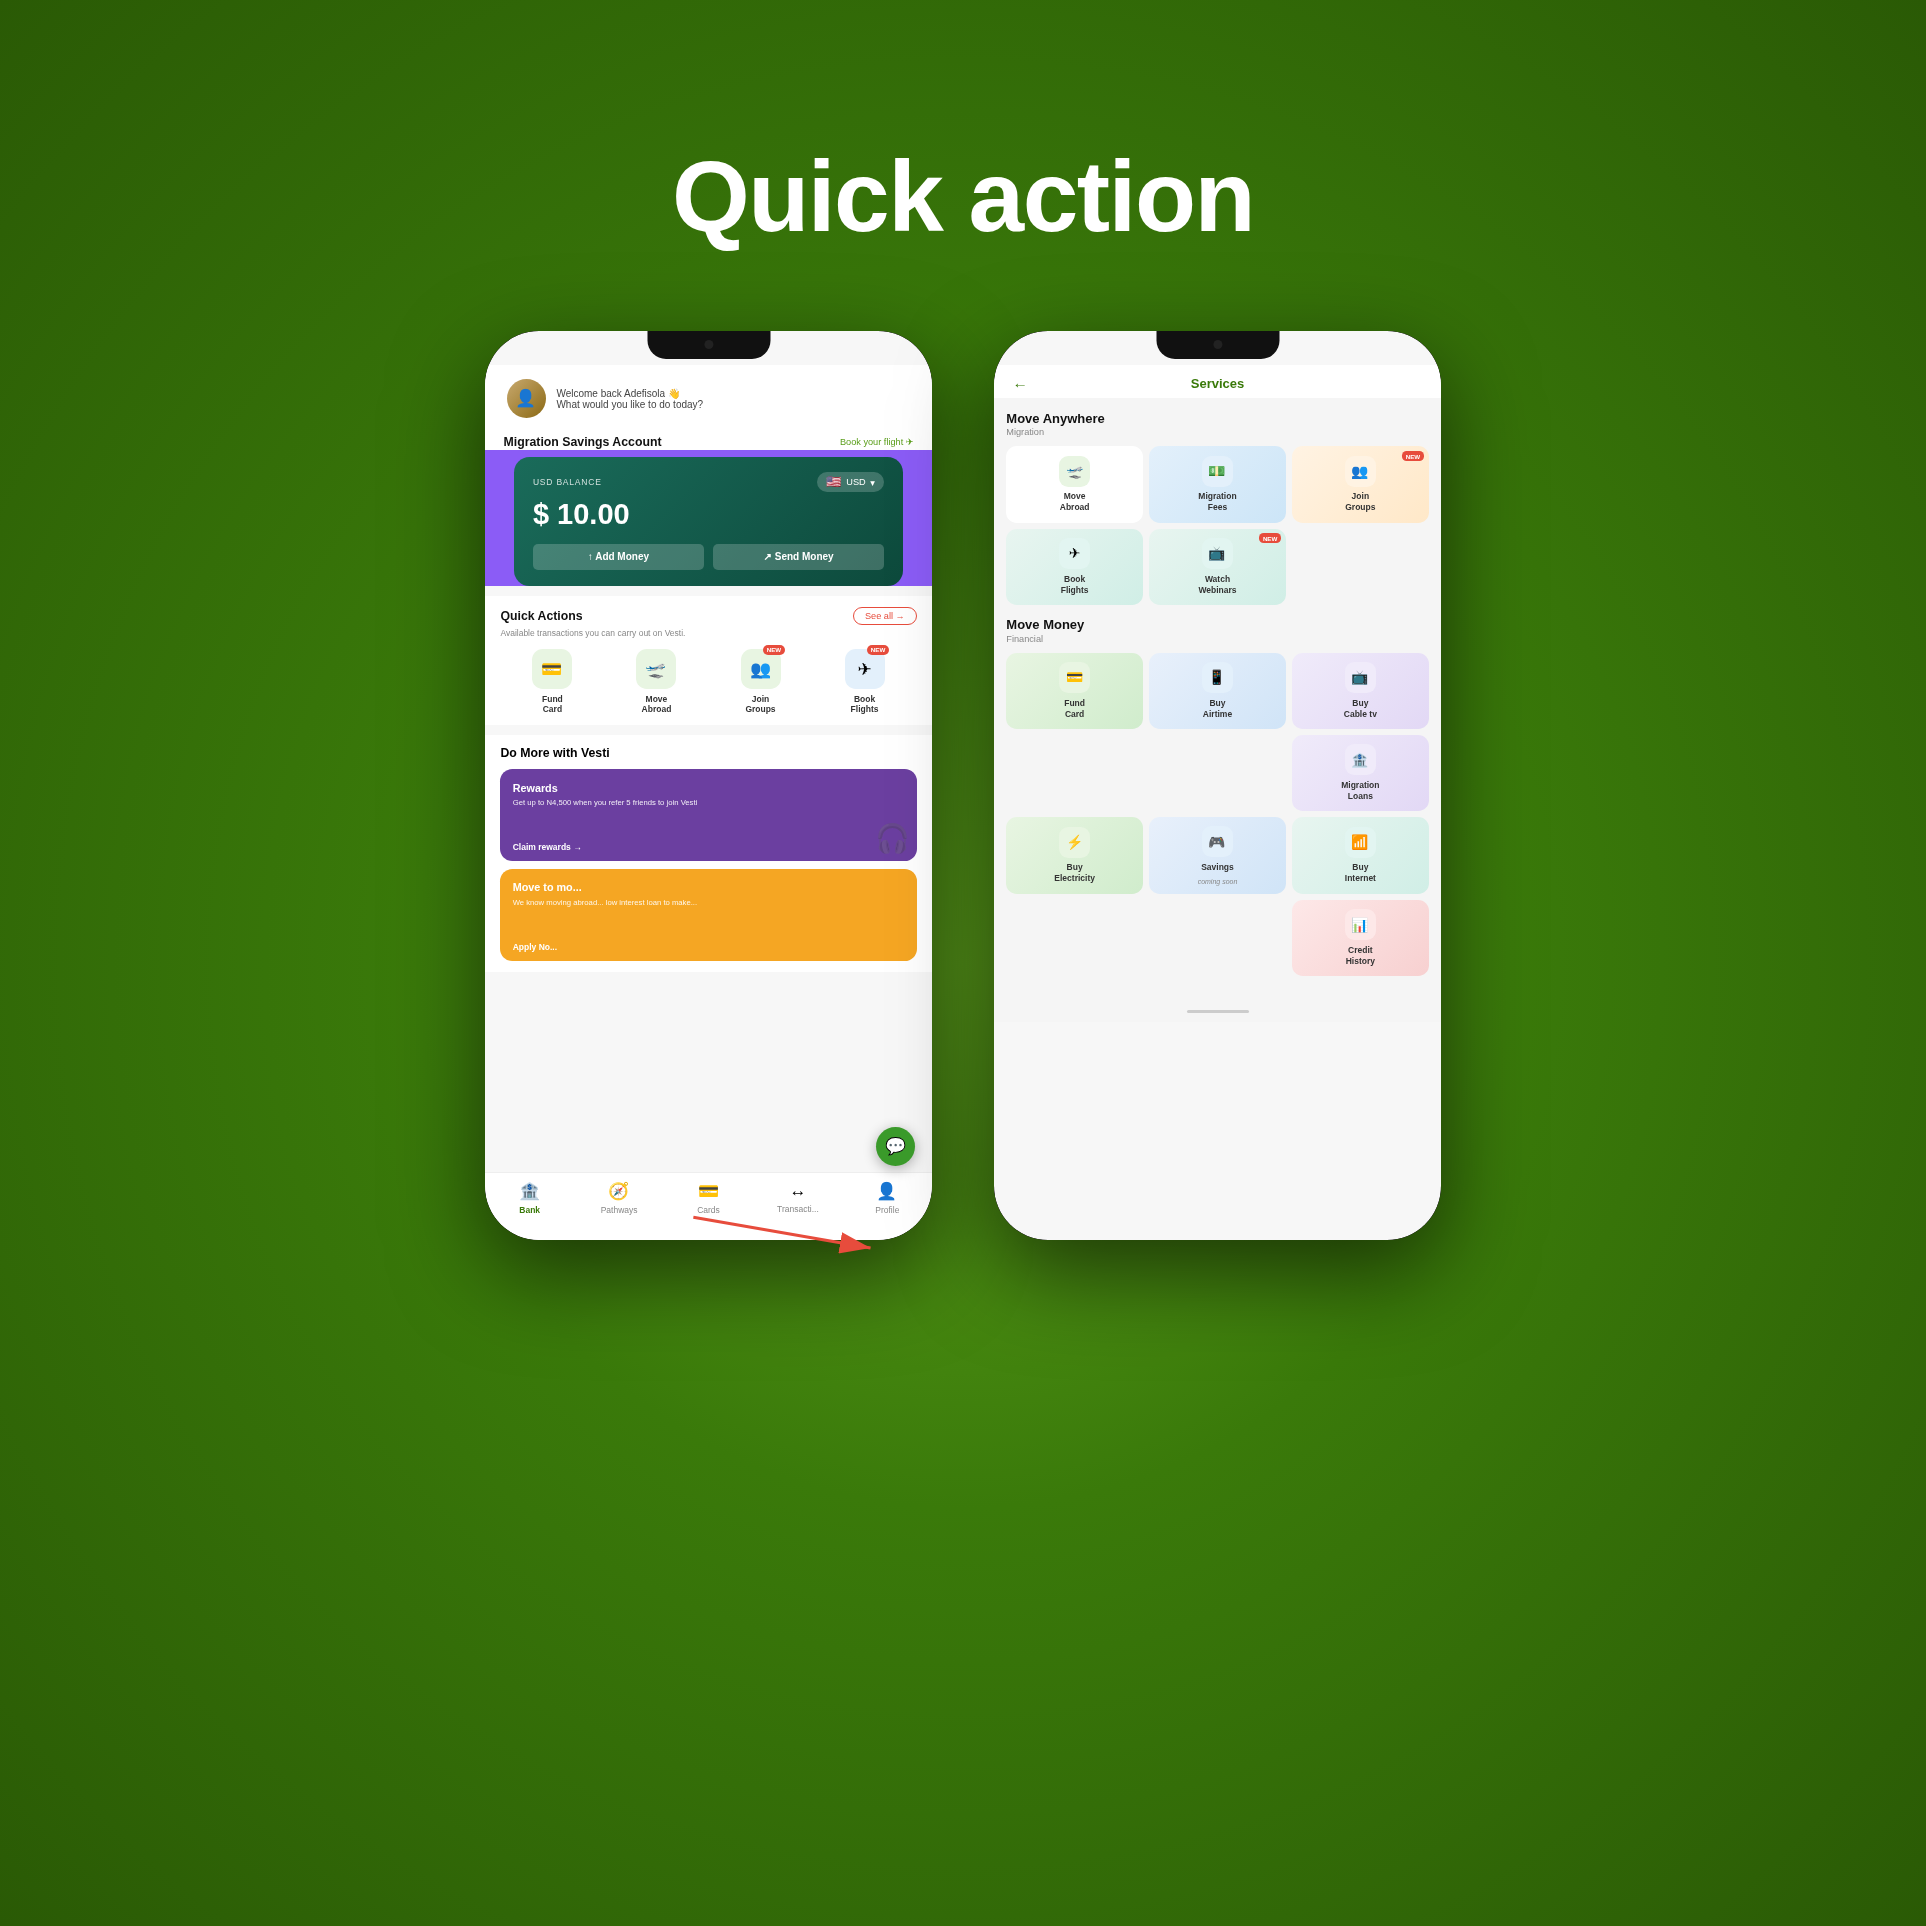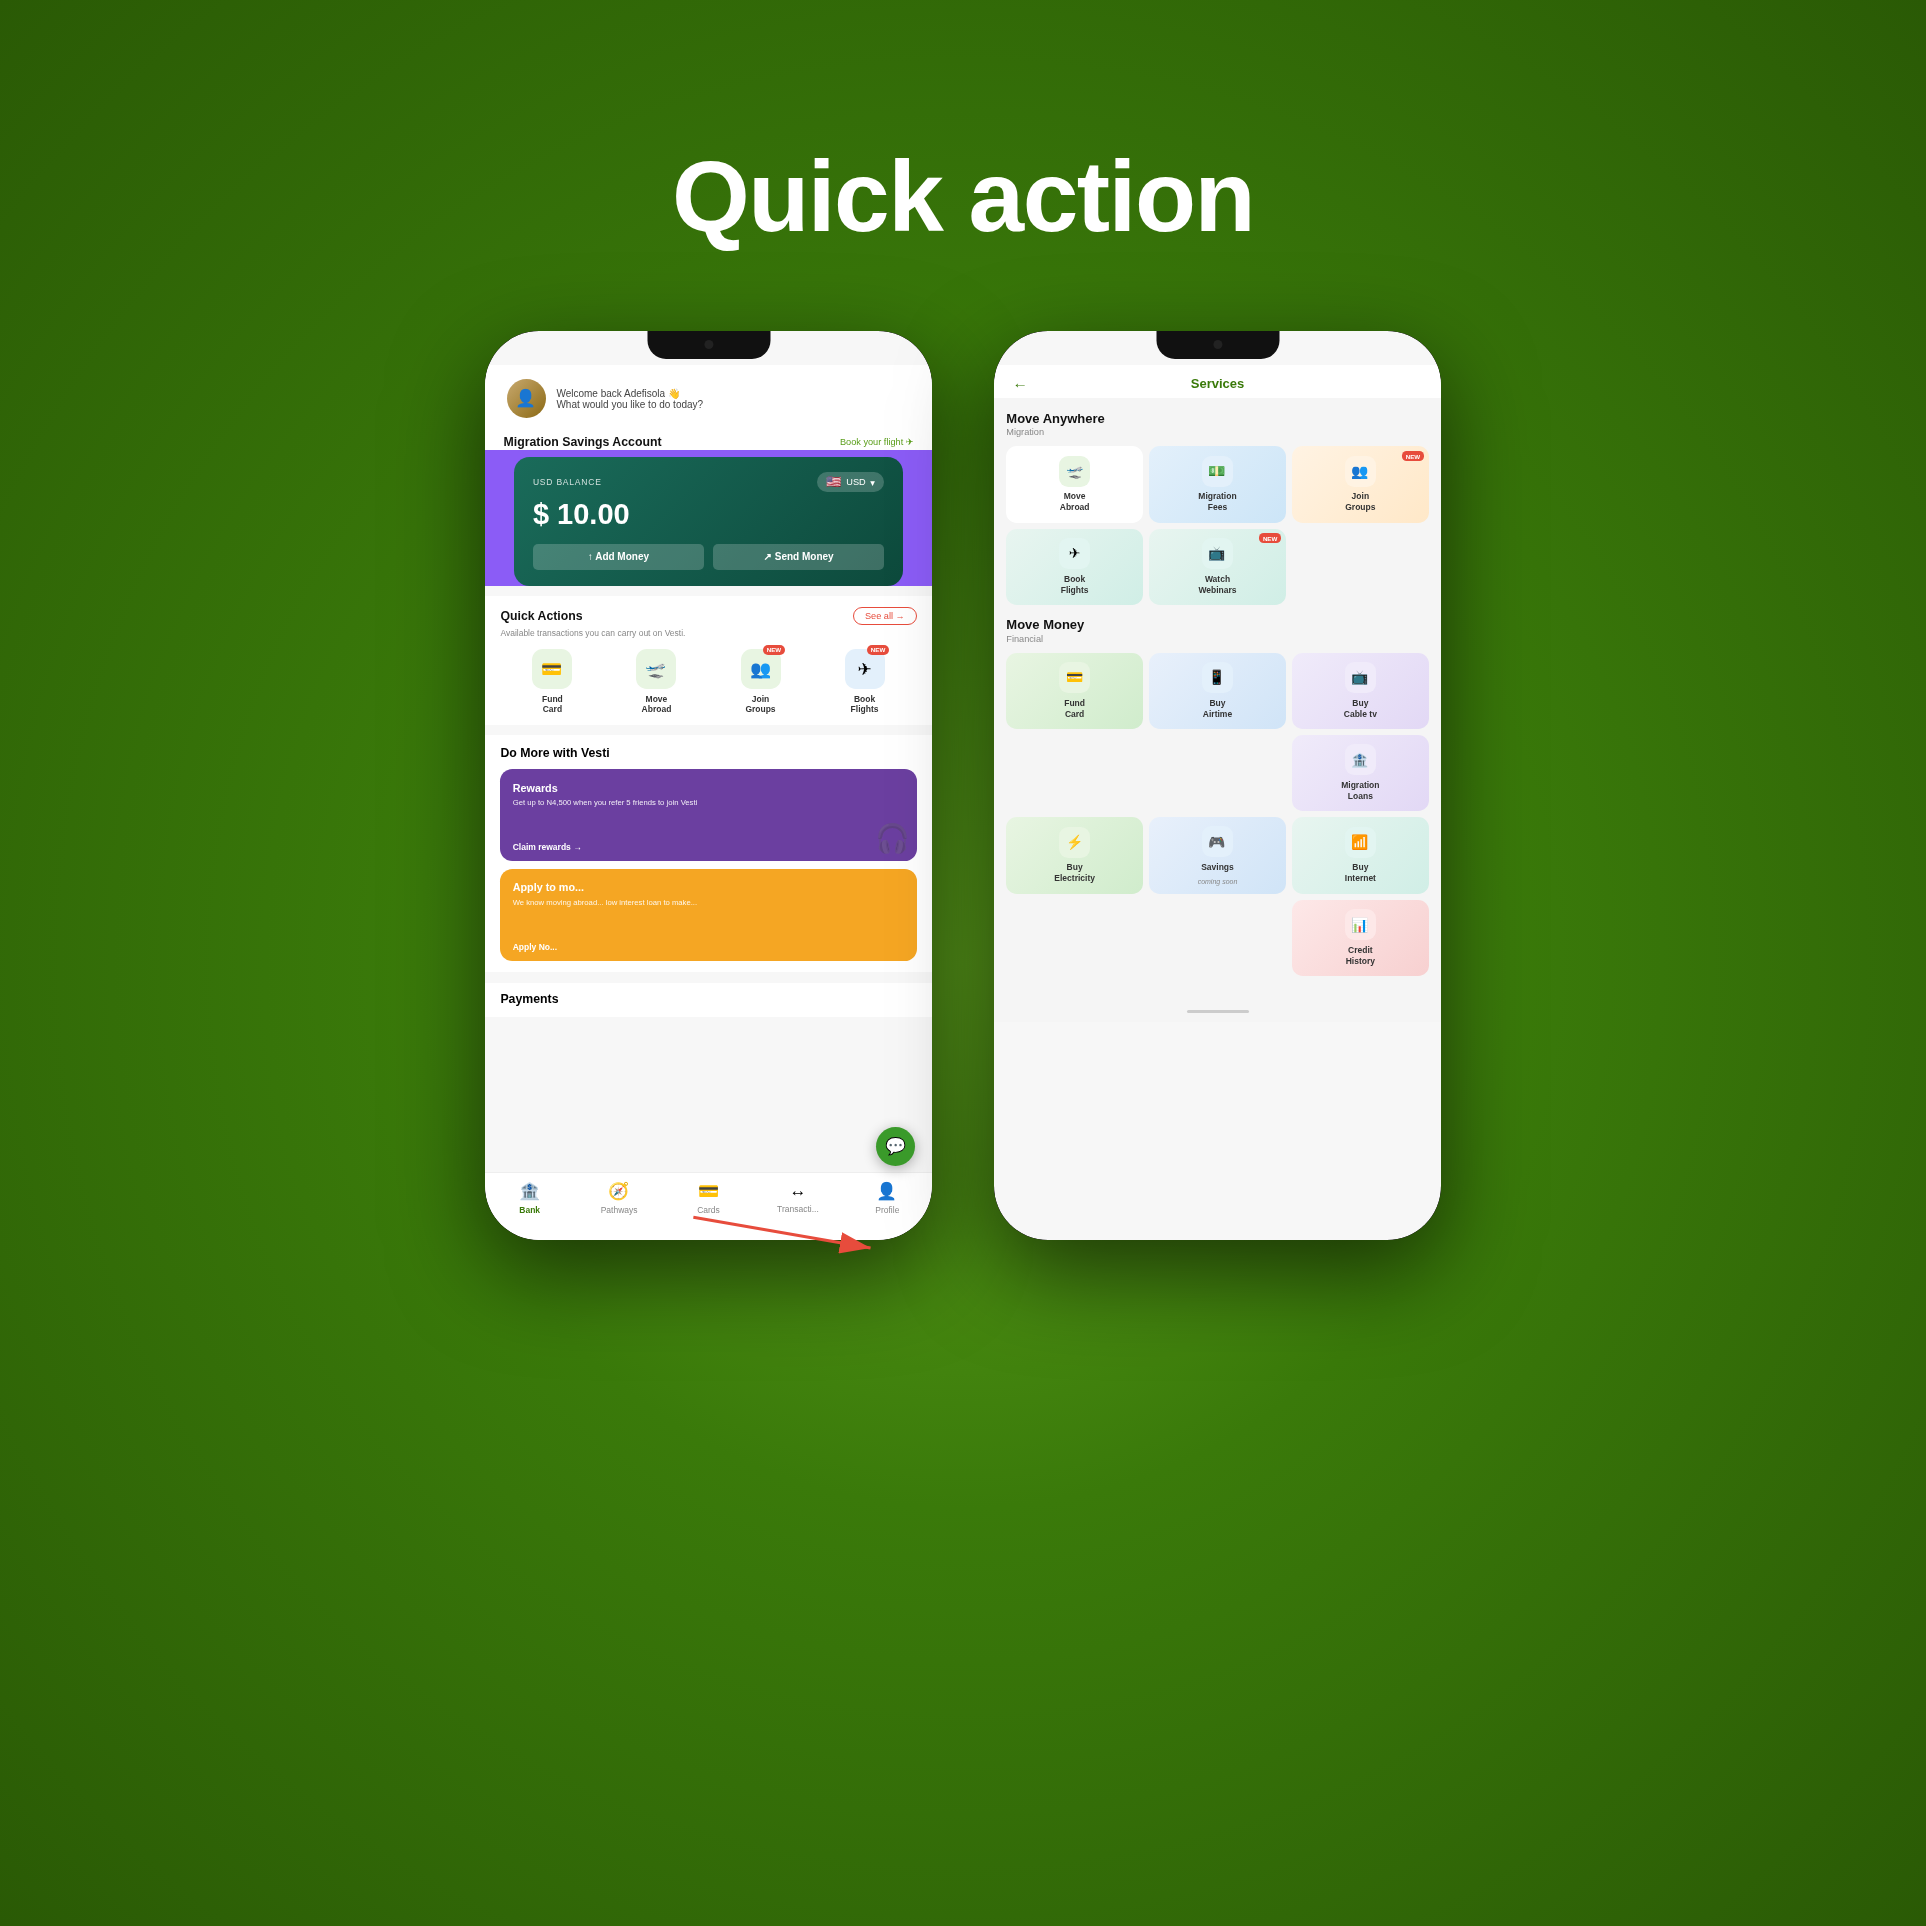--- a/index.html
+++ b/index.html
@@ -371,30 +371,27 @@
         <div class="do-more-section">
           <div class="do-more-title">Do More with Vesti</div>
           <div class="do-more-cards">
             <div class="do-more-card rewards-card">
               <div class="do-more-card-title">Rewards</div>
               <div class="do-more-card-text">Get up to N4,500 when you refer 5 friends to join Vesti</div>
               <div class="do-more-card-btn">Claim rewards →</div>
               <div style="position:absolute;right:6.2px;bottom:6.2px;font-size:28px;opacity:0.3;">🎧</div>
             </div>
             <div class="do-more-card loans-card">
-              <div class="do-more-card-title">Apply to mo...</div>
+              <div class="do-more-card-title">Move to mo...</div>
               <div class="do-more-card-text">We know moving abroad... low interest loan to make...</div>
               <div class="do-more-card-btn">Apply No...</div>
             </div>
           </div>
         </div>
 
-        <div style="background:#fff;padding:9.2px 15.4px 3.1px;">
-          <div class="payments-title">Payments</div>
-        </div>
 
         <div class="bottom-nav">
           <div class="nav-item active">
             <span class="nav-icon">🏦</span>
             <span class="nav-label">Bank</span>
           </div>
           <div class="nav-item">
             <span class="nav-icon">🧭</span>
             <span class="nav-label">Pathways</span>
           </div>

